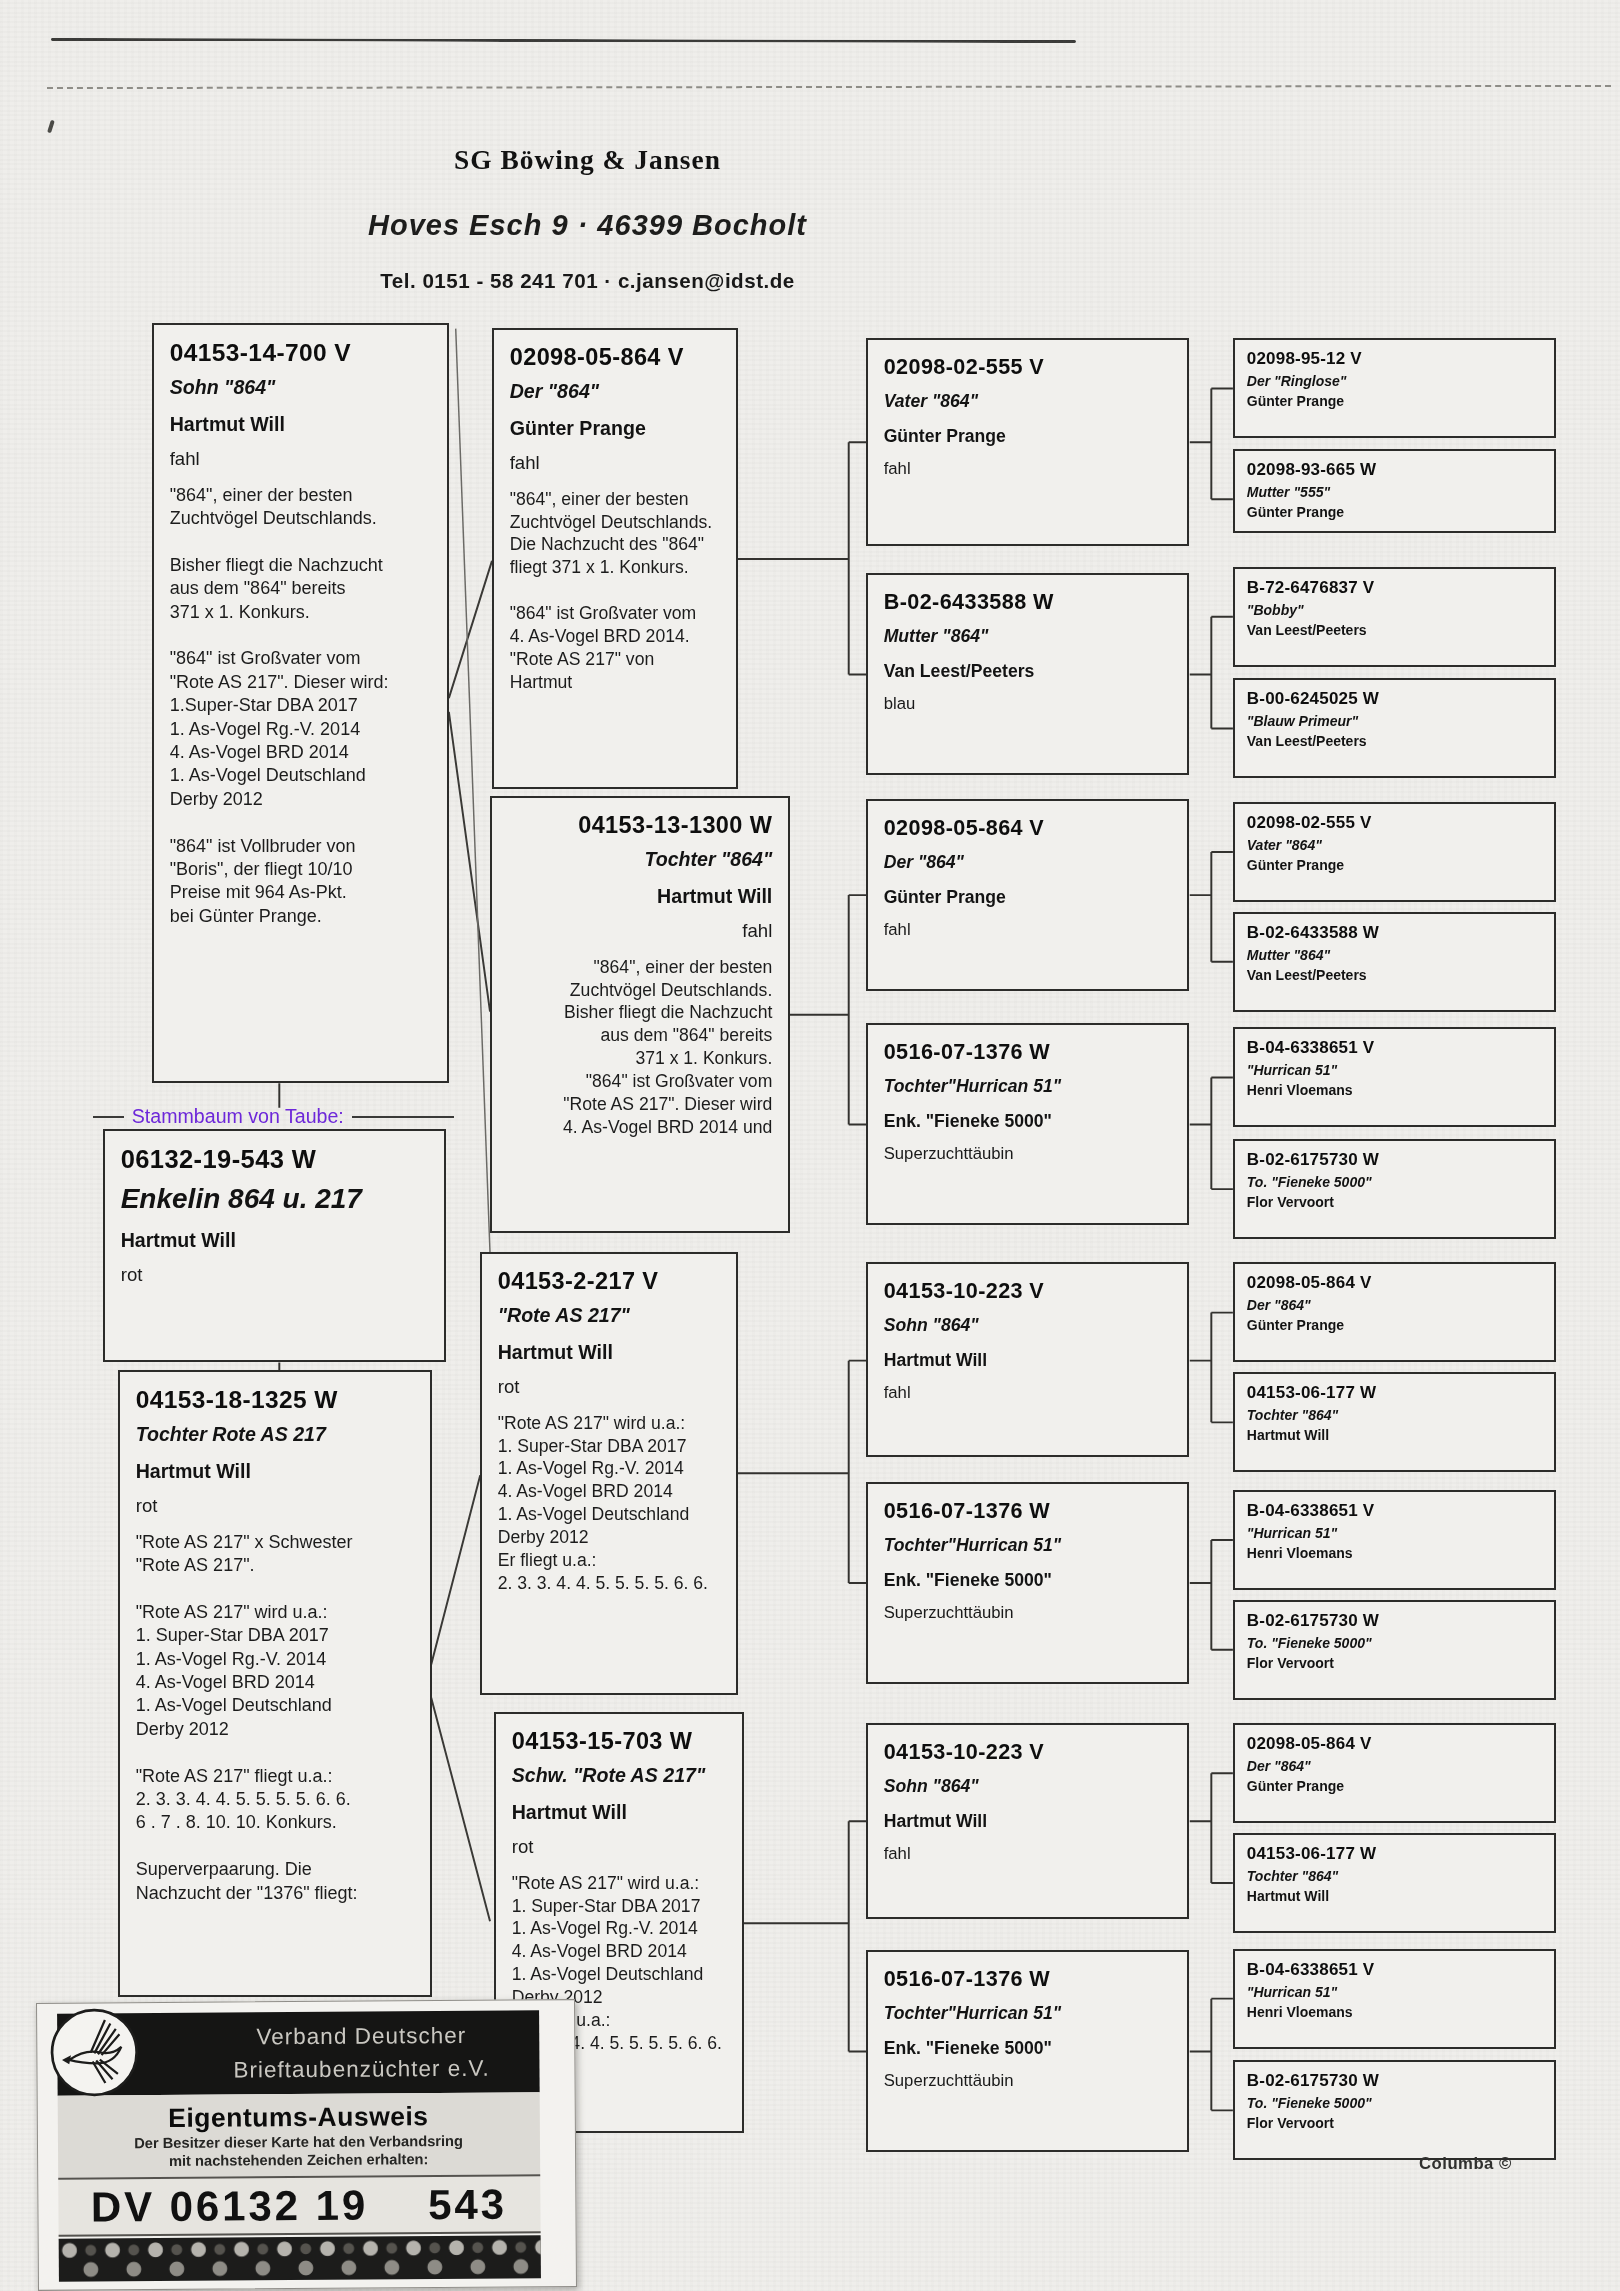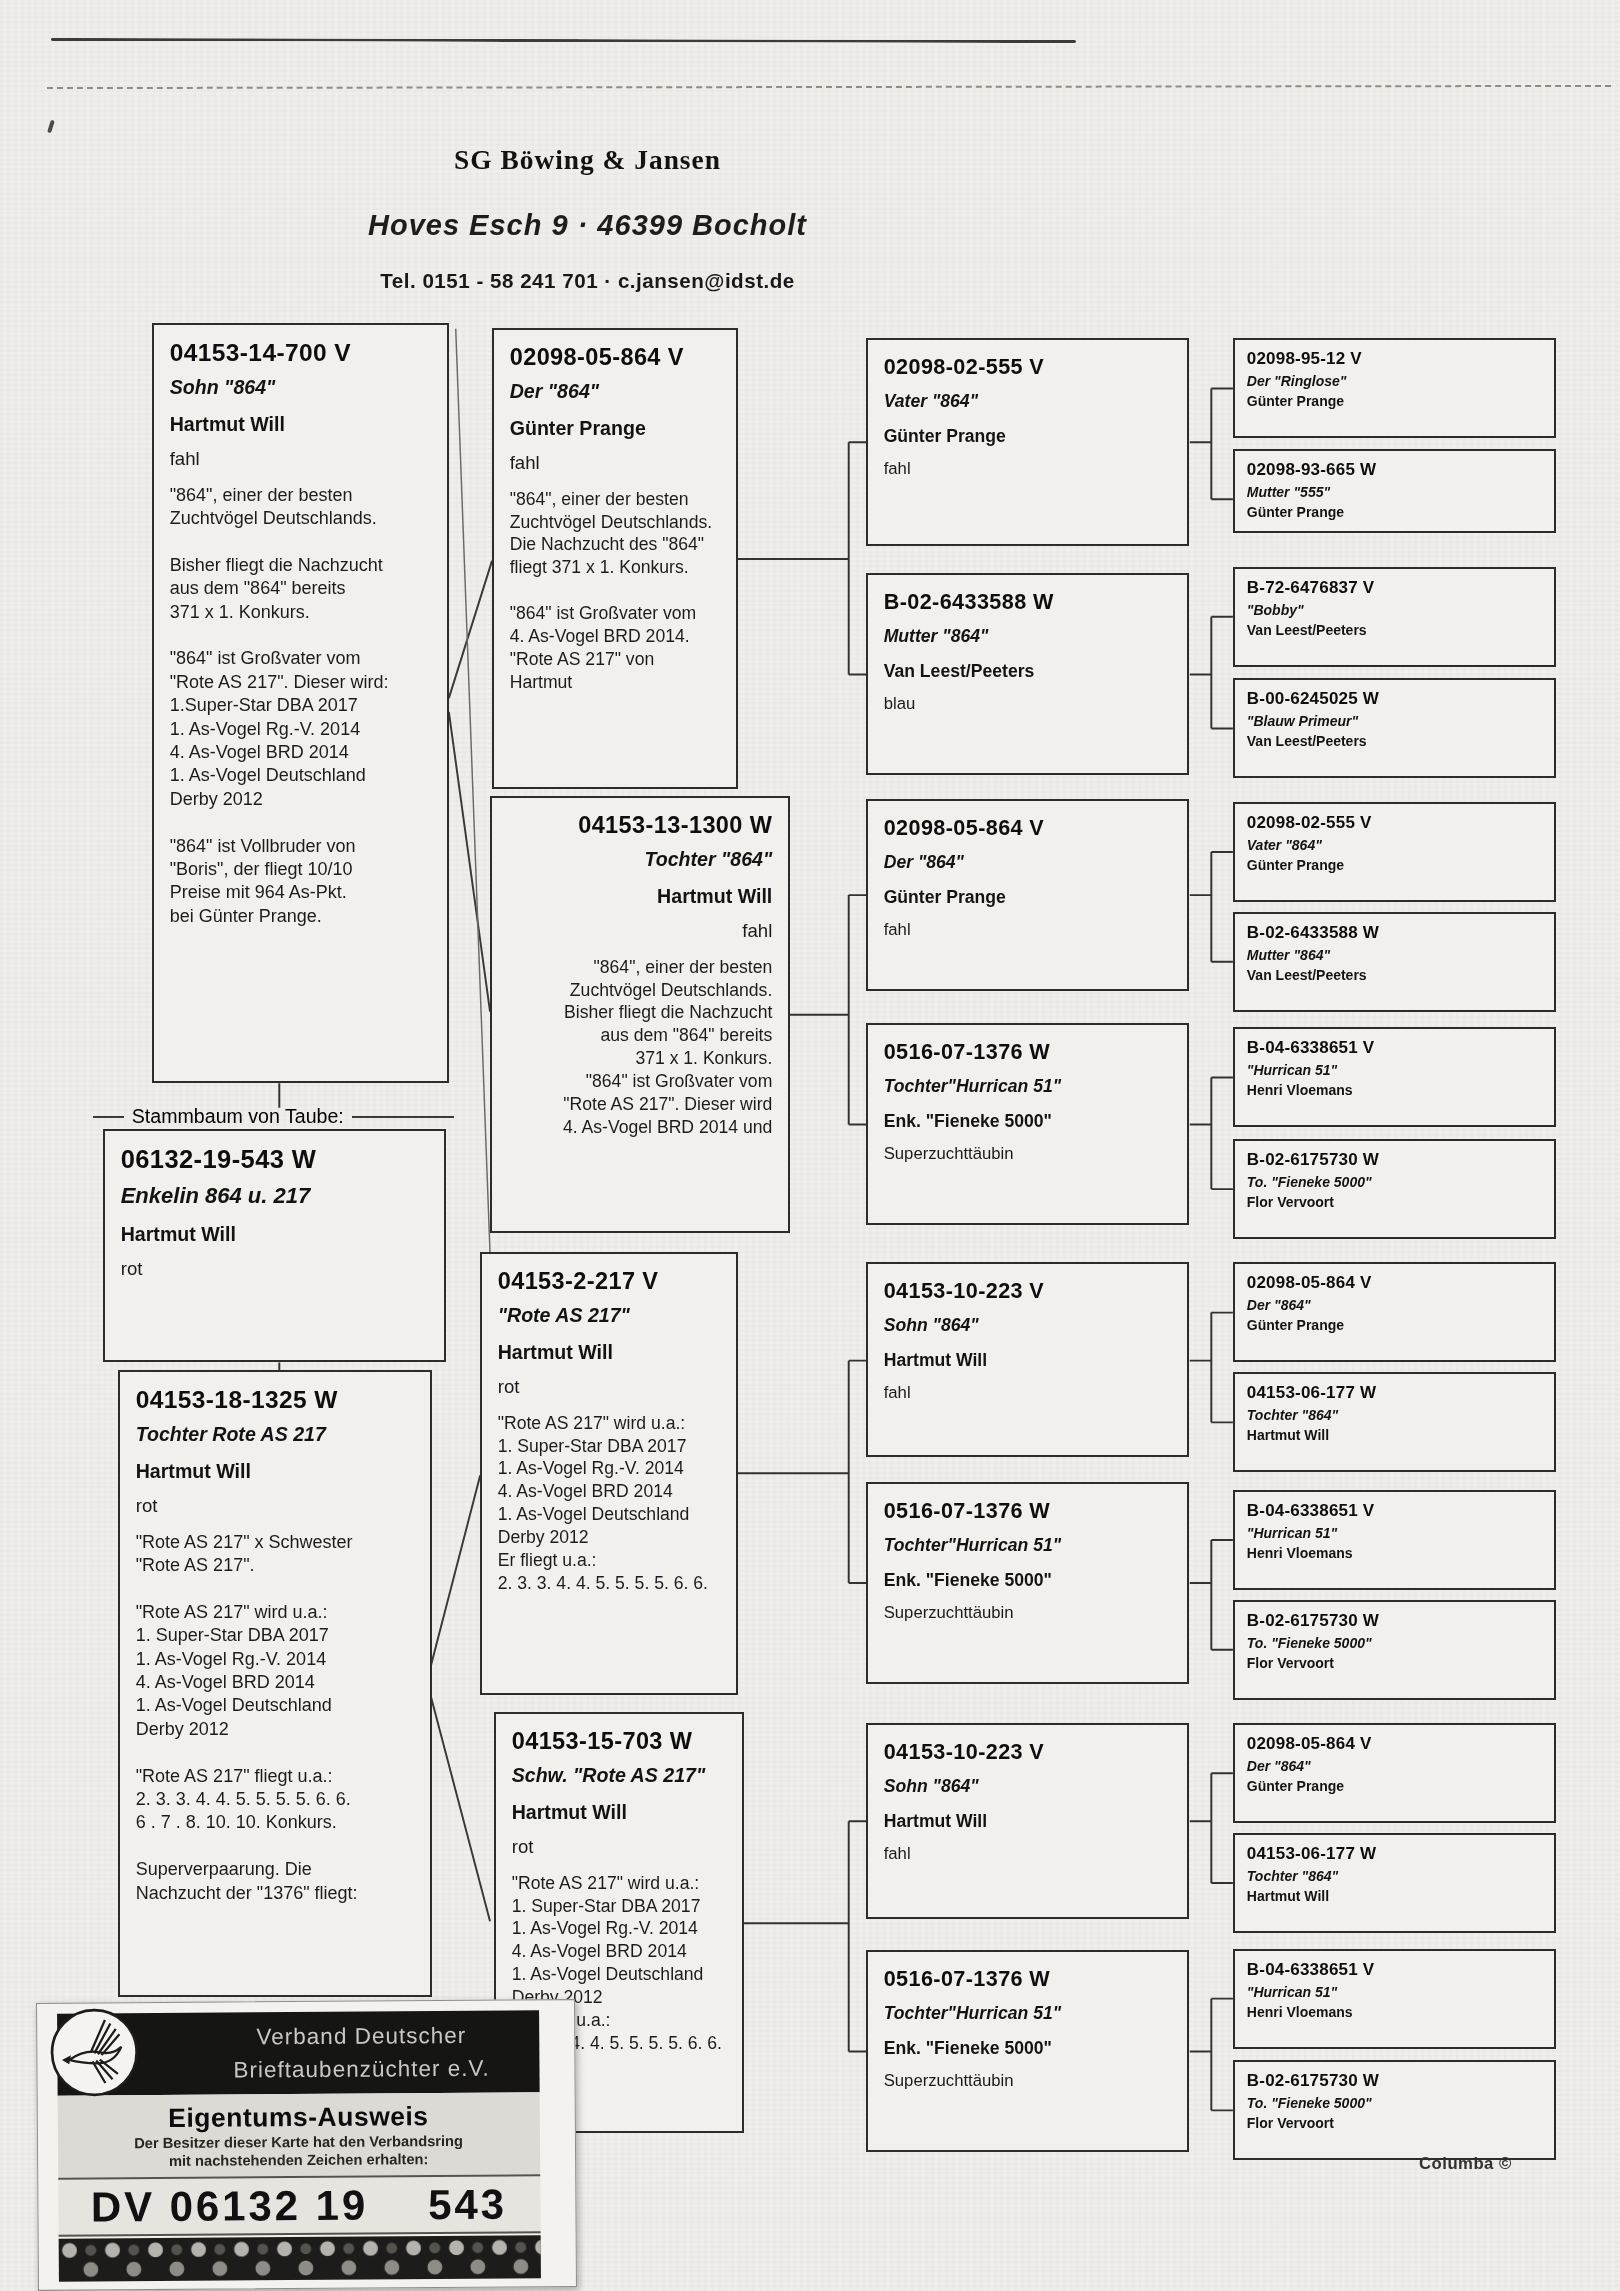--- a/index.html
+++ b/index.html
@@ -37,21 +37,21 @@
   .g3 .bname{font-size:17.6px;margin-bottom:13.7px;}
   .g3 .owner{font-size:17.6px;margin-bottom:11.8px;}
   .g3 .colr{font-size:16.7px;}
 
   .g4{padding:8.8px 11.8px;}
   .g4 .ring{font-size:17px;margin-bottom:3.9px;letter-spacing:0.2px;}
   .g4 .bname{font-size:14px;margin-bottom:3.9px;}
   .g4 .owner{font-weight:bold;font-size:14px;margin-bottom:0;}
 
   .treelabel{position:absolute;left:93px;top:1105px;width:361px;z-index:2;display:flex;
-             align-items:center;font-size:19.6px;color:#000000;}
+             align-items:center;font-size:19.6px;color:#6d28d9;}
   .treelabel .dash{height:0;border-top:2px solid #3a3a38;}
   .treelabel .d1{width:31px;margin-right:7.8px;}
   .treelabel .d2{flex:1;margin-left:7.8px;}
 
   .stamp{position:absolute;left:37px;top:2001px;width:537px;height:286px;z-index:5;
          background:#f3f2ef;border:1px solid #8f8d88;box-shadow:2px 2.9px 7.8px rgba(40,40,35,.35);
          transform:rotate(-.4deg);}
   .stamp-head{position:absolute;left:19.6px;top:9.8px;width:482px;height:82px;background:#151514;}
   .stamp-org{margin-left:127px;text-align:center;color:#c9c7c1;font-size:22.5px;line-height:1.5;
              padding-top:7.8px;letter-spacing:1px;}
@@ -129,21 +129,21 @@
 bei Günter Prange.</div>
   </div>
 
   <div class="treelabel">
     <span class="dash d1"></span>
     <span>Stammbaum von Taube:</span>
     <span class="dash d2"></span>
   </div>
   <div class="box" style="left:103px;top:1129px;width:343px;height:233px;">
     <div class="ring" style="font-size:25.5px;">06132-19-543 W</div>
-    <div class="bname" style="font-size:22px;">Enkelin 864 u. 217</div>
+    <div class="bname" style="font-size:28px;">Enkelin 864 u. 217</div>
     <div class="owner">Hartmut Will</div>
     <div class="colr">rot</div>
   </div>
 
   <div class="box" style="left:118px;top:1370px;width:314px;height:627px;">
     <div class="ring">04153-18-1325 W</div>
     <div class="bname">Tochter Rote AS 217</div>
     <div class="owner">Hartmut Will</div>
     <div class="colr">rot</div>
     <div class="notes">"Rote AS 217"  x  Schwester

